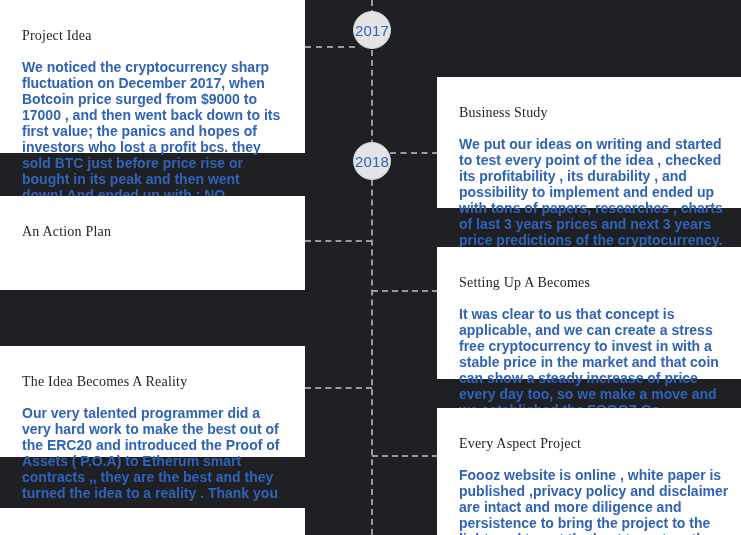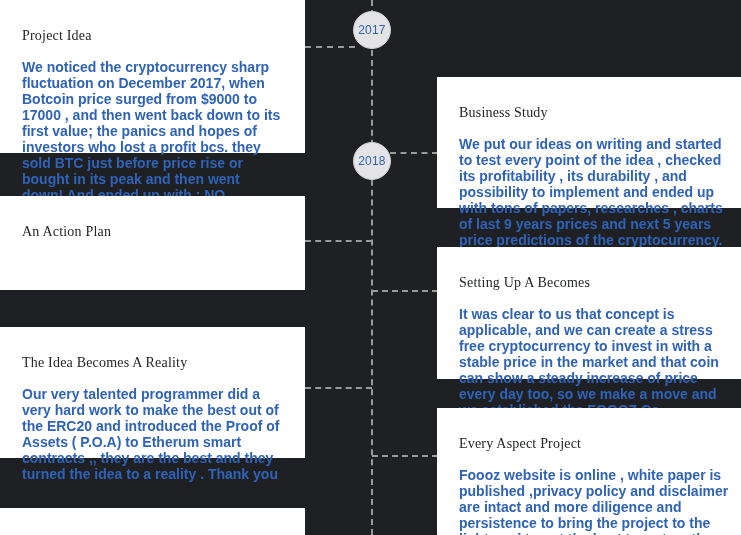--- a/index.html
+++ b/index.html
@@ -42,21 +42,21 @@
     border-radius: 50%;
     background: #e4e4e6;
     border: 1px solid #d2d2d4;
     display: flex;
     align-items: center;
     justify-content: center;
     z-index: 5;
   }
   .year-marker .year-label {
     font-family: "Liberation Sans", sans-serif;
-    font-size: 12px;
+    font-size: 15px;
     color: #2f63b8;
     letter-spacing: 0.2px;
   }
   .year-2017 { left: 353px; top: 11px; }
   .year-2018 { left: 353px; top: 142px; }
 
   
   .connector {
     position: absolute;
     height: 0;
@@ -98,21 +98,21 @@
 
   
   .card-left  { left: 0px;   width: 305px; }
   
   .card-right { left: 437px; width: 320px; }
 
   .card-project-idea      { top: 0px;   height: 153px; }
   .card-business-study    { top: 77px;  height: 131px; }
   .card-action-plan       { top: 196px; height: 94px; }
   .card-setting-business  { top: 247px; height: 132px; }
-  .card-idea-reality      { top: 327px; height: 131px; }
+  .card-idea-reality      { top: 346px; height: 111px; }
   .card-aspect-reviewed   { top: 408px; height: 133px; }
   .card-next-partial      { top: 508px; height: 40px; padding: 0; }
 </style>
 </head>
 <body>
 
 <div id="timeline-root">
 
   <div class="spine"></div>
 
@@ -130,21 +130,21 @@
     <span class="year-label">2018</span>
   </div>
 
   <div class="card card-left card-project-idea">
     <div class="card-title">Project Idea</div>
     <div class="card-body">We noticed the cryptocurrency sharp fluctuation on December 2017, when Botcoin price surged from $9000 to 17000 , and then went back down to its first value; the panics and hopes of investors who lost a profit bcs. they sold BTC just before price rise or bought in its peak and then went down! And ended up with : NO identified pattern for cryptocurrency. Asked ourselves why ? and how to fix ? and our journey began !</div>
   </div>
 
   <div class="card card-right card-business-study">
     <div class="card-title">Business Study</div>
-    <div class="card-body">We put our ideas on writing and started to test every point of the idea , checked its profitability , its durability , and possibility to implement and ended up with tons of papers, researches , charts of last 9 years prices and next 5 years price predictions of the cryptocurrency.</div>
+    <div class="card-body">We put our ideas on writing and started to test every point of the idea , checked its profitability , its durability , and possibility to implement and ended up with tons of papers, researches , charts of last 3 years prices and next 3 years price predictions of the cryptocurrency.</div>
   </div>
 
   <div class="card card-left card-action-plan">
     <div class="card-title">An Action Plan</div>
   </div>
 
   <div class="card card-right card-setting-business">
     <div class="card-title">Setting Up A Becomes</div>
     <div class="card-body">It was clear to us that concept is applicable, and we can create a stress free cryptocurrency to invest in with a stable price in the market and that coin can show a steady increase of price every day too, so we make a move and we established the FOOOZ Co.</div>
   </div>

